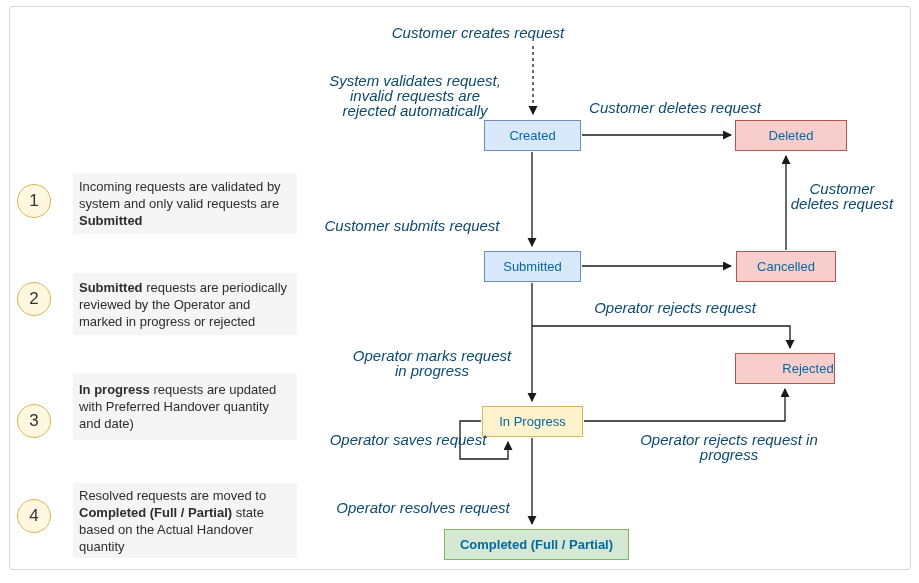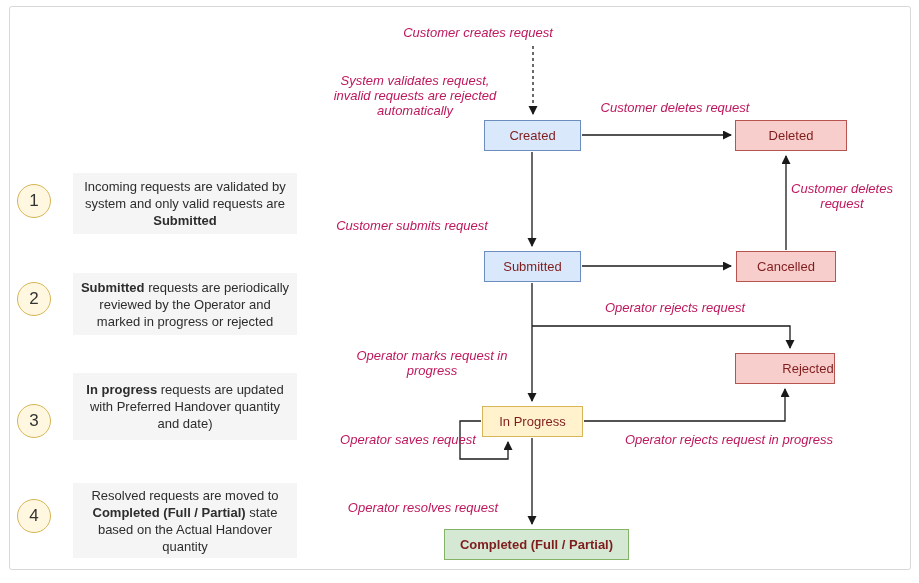--- a/index.html
+++ b/index.html
@@ -2,34 +2,34 @@
 <html style="--blue-fill: #dae8fc; --blue-border: #6c8ebf; --red-fill: #f8cecc; --red-border: #b85450; --yellow-fill: #fff2cc; --yellow-border: #d6b656; --green-fill: #d5e8d4; --green-border: #82b366; --note-bg: #f5f5f5; --circle-fill: #fff7e0; --circle-border: #d6b656; --edge-stroke: #1a1a1a;"><head>
 <meta charset="utf-8">
 <style>
   html,body{margin:0;padding:0;background:#fff;}
   #stage{position:relative;width:919px;height:583px;background:#fff;
          font-family:"Liberation Sans","DejaVu Sans",sans-serif;overflow:hidden;}
   .frame{position:absolute;left:9px;top:6px;width:900px;height:562px;
          border:1px solid #d9d9d9;border-radius:3px;background:#fff;}
   svg.edges{position:absolute;left:0;top:0;width:919px;height:583px;pointer-events:none;}
   .node{position:absolute;display:flex;align-items:center;justify-content:center;
-        font-size:13px;color:#7f1d1d;border:1px solid;box-sizing:border-box;text-align:center;}
+        font-size:13px;color:#0369a1;border:1px solid;box-sizing:border-box;text-align:center;}
   .node.blue{background:var(--blue-fill);border-color:var(--blue-border);}
   .node.red{background:var(--red-fill);border-color:var(--red-border);}
   .node.yellow{background:var(--yellow-fill);border-color:var(--yellow-border);}
   .node.green{background:var(--green-fill);border-color:var(--green-border);font-weight:bold;}
-  .elabel{position:absolute;font-size:13px;font-style:italic;color:#be185d;
+  .elabel{position:absolute;font-size:15px;font-style:italic;color:#0c4a6e;
           text-align:center;line-height:15px;}
   .num-circle{position:absolute;width:34px;height:34px;border-radius:50%;
           background:var(--circle-fill);border:1px solid var(--circle-border);
           display:flex;align-items:center;justify-content:center;
           font-size:17px;color:#333;box-sizing:border-box;}
   .note{position:absolute;left:73px;width:224px;background:var(--note-bg);
         display:flex;align-items:center;justify-content:center;
-        font-size:13px;line-height:17px;color:#2d2d2d;text-align:center;
+        font-size:13px;line-height:17px;color:#2d2d2d;text-align:left;
         box-sizing:border-box;padding:6px 6px;}
   .b{font-weight:bold;}
 </style>
 </head>
 <body>
 
 <div id="stage">
   <div class="frame"></div>
 
   <svg class="edges" viewBox="0 0 919 583">

